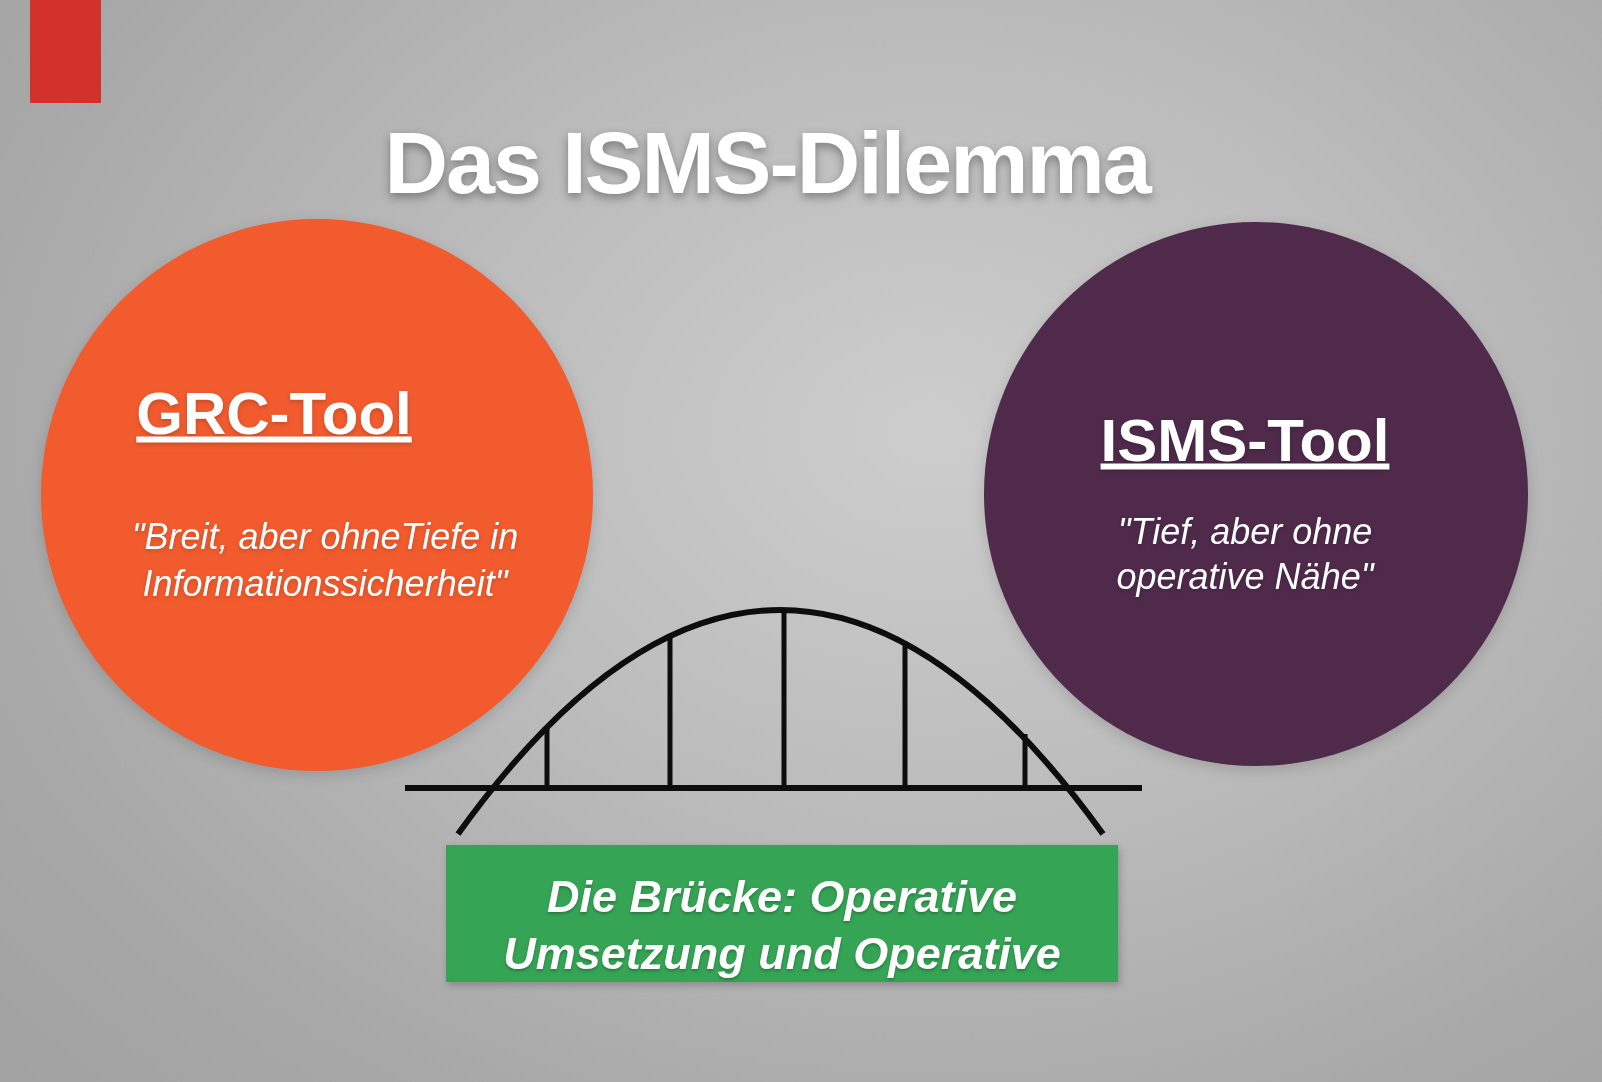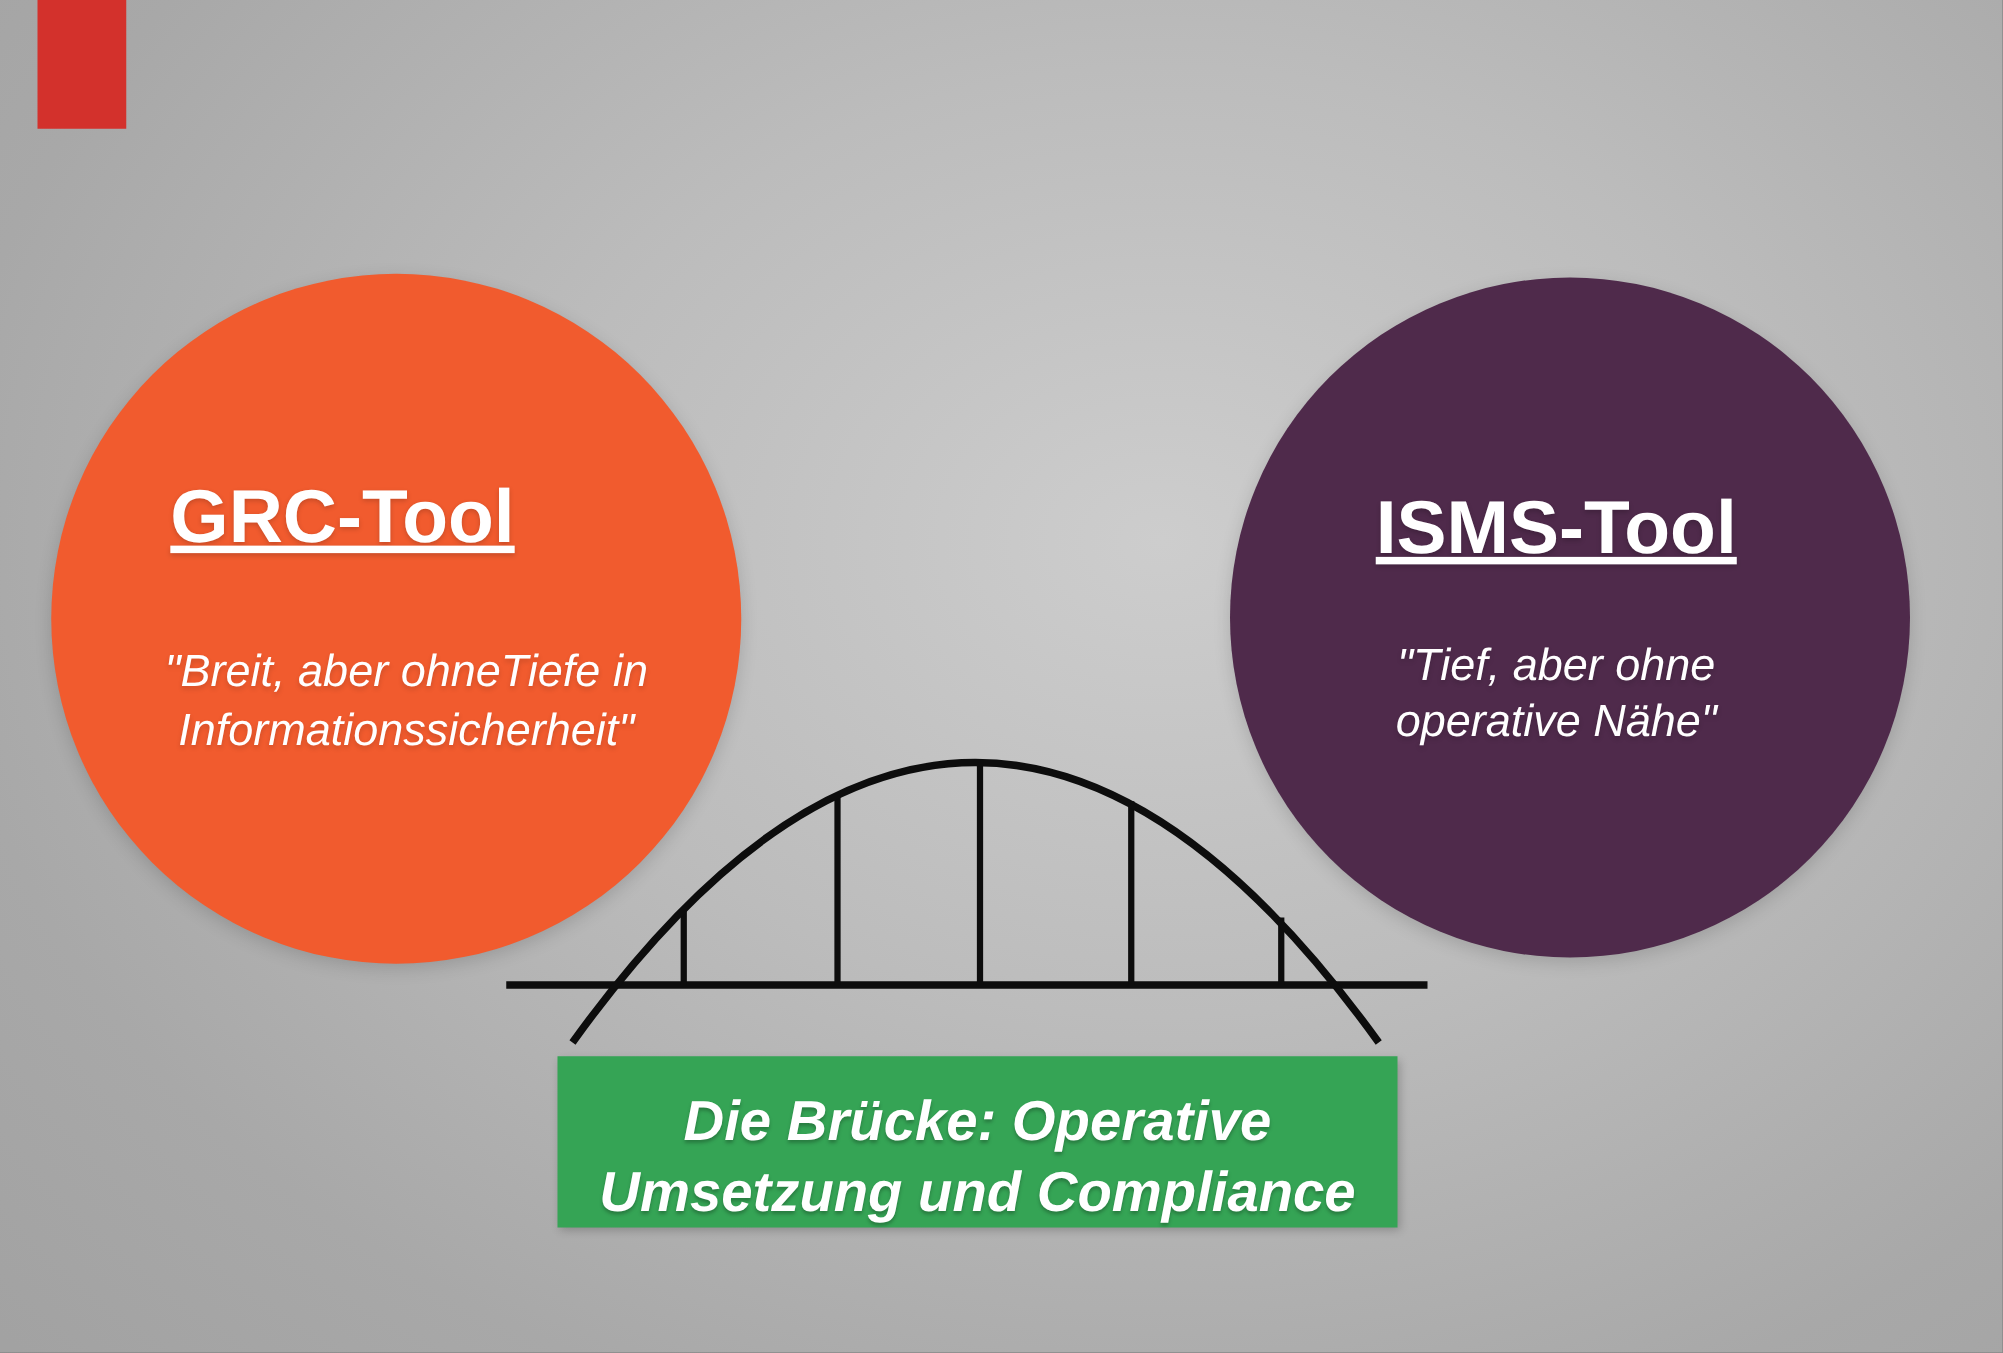--- a/index.html
+++ b/index.html
@@ -27,21 +27,21 @@
   }
   .circle.grc{left:41px;top:219px;width:552px;height:552px;background:#f15b2e;}
   .circle.isms{left:984px;top:222px;width:544px;height:544px;background:#4f2a4b;}
   .circle-label{
     position:absolute;transform:translate(-50%,-50%);
     color:#fff;font-size:60px;font-weight:bold;white-space:nowrap;
     text-shadow:0 2px 4px rgba(0,0,0,0.18);
     text-decoration:underline;
   }
   .circle-label.grc{left:274px;top:413px;}
-  .circle-label.isms{left:1245px;top:422px;}
+  .circle-label.isms{left:1245px;top:440px;}
   .circle-quote{
     position:absolute;transform:translate(-50%,-50%);
     color:#fff;font-size:36px;font-style:italic;text-align:center;
     white-space:nowrap;
     text-shadow:0 2px 4px rgba(0,0,0,0.15);
   }
   .circle-quote.grc{left:325px;top:560px;line-height:47px;}
   .circle-quote.isms{left:1245px;top:554px;line-height:45px;}
   .bridge-svg{position:absolute;left:0;top:0;width:1602px;height:1082px;}
   .bridge-svg path,.bridge-svg line{stroke:#0d0d0d;fill:none;}
@@ -58,20 +58,21 @@
     text-shadow:0 2px 3px rgba(0,0,0,0.25);
   }
 </style>
 </head>
 <body>
 
 <div id="canvas">
 
   <div class="red-marker"></div>
 
+  <div class="page-title">Das ISMS-Dilemma</div>
 
   <div class="circle grc"></div>
   <div class="circle-label grc">GRC-Tool</div>
   <div class="circle-quote grc">
     <div>"Breit, aber ohneTiefe in</div>
     <div>Informationssicherheit"</div>
   </div>
 
   <div class="circle isms"></div>
   <div class="circle-label isms">ISMS-Tool</div>
@@ -86,17 +87,17 @@
     <line x1="670" y1="637" x2="670" y2="788" stroke-width="5"></line>
     <line x1="784" y1="610" x2="784" y2="788" stroke-width="5"></line>
     <line x1="905" y1="641" x2="905" y2="788" stroke-width="5"></line>
     <line x1="1025" y1="734" x2="1025" y2="788" stroke-width="5"></line>
     <path d="M 458 834 Q 780 386 1103 834" stroke-width="6"></path>
   </svg>
 
   <div class="bridge-label">
     <div class="bridge-label-text">
       <div>Die Brücke: Operative</div>
-      <div>Umsetzung und Compliance</div>
+      <div>Umsetzung und Operative</div>
     </div>
   </div>
 
 </div>
 
 </body></html>

